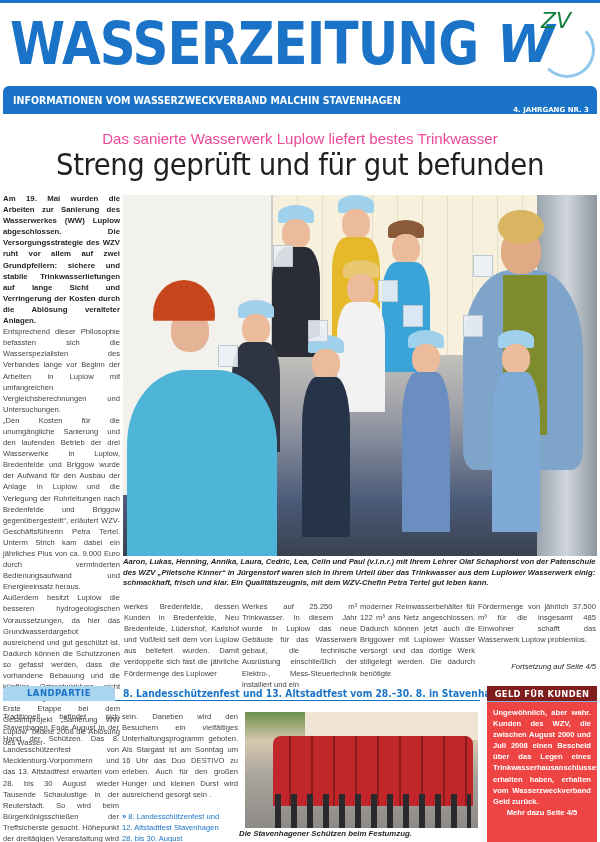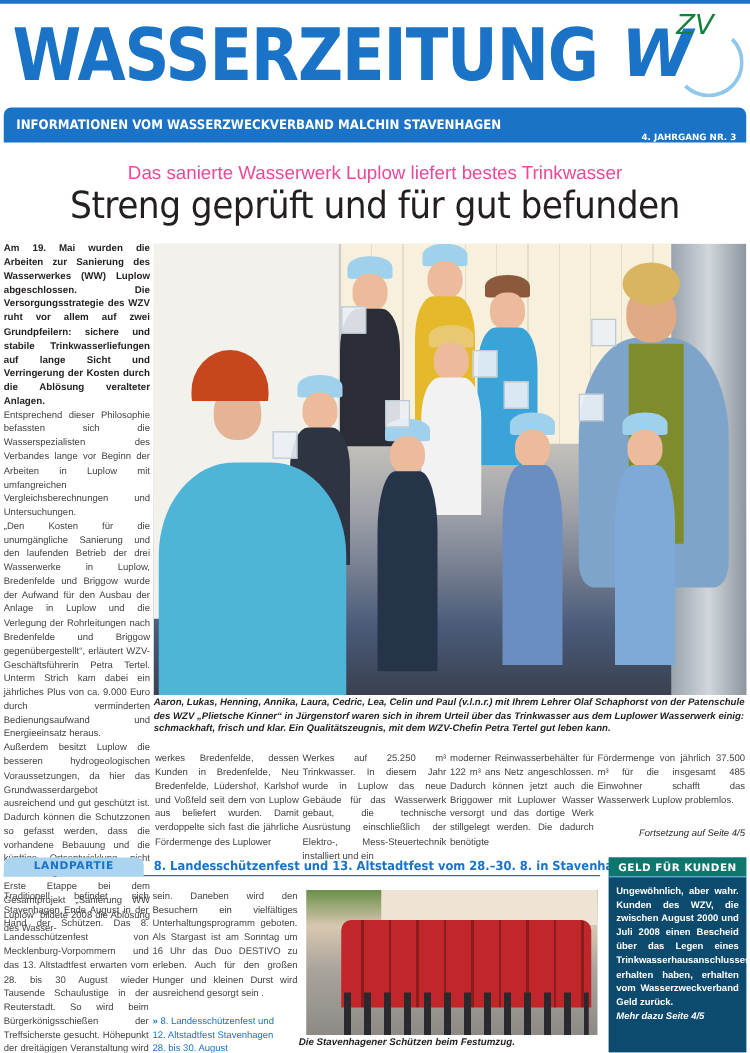--- a/index.html
+++ b/index.html
@@ -70,23 +70,23 @@
   .event-info .arrow { font-weight: bold; }
 
   .photo-b { position: absolute; left: 245px; top: 712px; width: 233px; height: 116px; overflow:hidden;
     background: linear-gradient(180deg, #6b8f4a 0%, #d8c7b0 25%, #a9a49c 55%, #8d8a86 100%); }
   .photo-b .bldg { position:absolute; left:60px; top:0; width:173px; height:28px; background:#efe4d4; }
   .photo-b .march { position:absolute; left:28px; top:24px; width:200px; height:70px; background: repeating-linear-gradient(90deg, #c0262a 0 16px, #8a1c1e 16px 18px, #c0262a 18px 22px); border-radius: 8px 8px 0 0; }
   .photo-b .legs { position:absolute; left:30px; top:82px; width:196px; height:34px; background: repeating-linear-gradient(90deg, #2a2a2e 0 6px, transparent 6px 16px); }
   .caption-b { position: absolute; left: 239px; top: 829px; font-weight: bold; font-style: italic; font-size: 7.8px; color: #231f20; white-space: nowrap; }
 
   .sidebox { position: absolute; left: 487px; top: 686px; width: 110px; height: 156px; background: #1a73c7; }
-  .sidebox-head { height: 16px; background: #0f766e; border-bottom: 1px solid #7fb6e6; text-align:center; font-family: "DejaVu Sans", sans-serif; font-weight: bold; font-size: 8.3px; line-height: 16px; color: #ffffff; letter-spacing: 0.4px; }
-  .sidebox-body { padding: 5px 6px; font-weight: bold; font-size: 7.6px; line-height: 11.1px; color: #ffffff; text-align: justify; background: #0c4a6e; height: 140px; }
-  .sidebox-more { display:block; text-align: left; font-style: italic; }
+  .sidebox-head { height: 16px; background: #7f1d1d; border-bottom: 1px solid #7fb6e6; text-align:center; font-family: "DejaVu Sans", sans-serif; font-weight: bold; font-size: 8.3px; line-height: 16px; color: #ffffff; letter-spacing: 0.4px; }
+  .sidebox-body { padding: 5px 6px; font-weight: bold; font-size: 7.6px; line-height: 11.1px; color: #ffffff; text-align: justify; background: #ef4444; height: 140px; }
+  .sidebox-more { display:block; text-align: center; }
 </style>
 </head>
 <body>
 
 <div class="top-rule"></div>
 
 <div class="masthead-title">WASSERZEITUNG</div>
 
 <div class="logo">
   <div class="logo-ring"></div>

